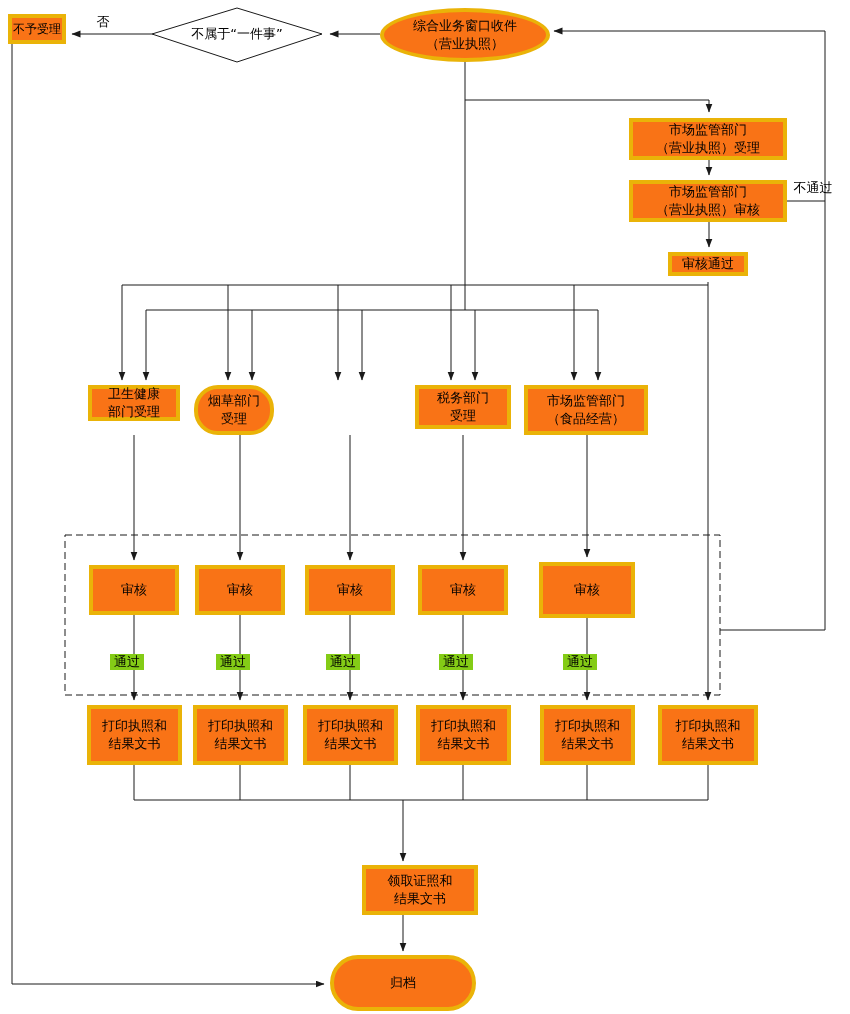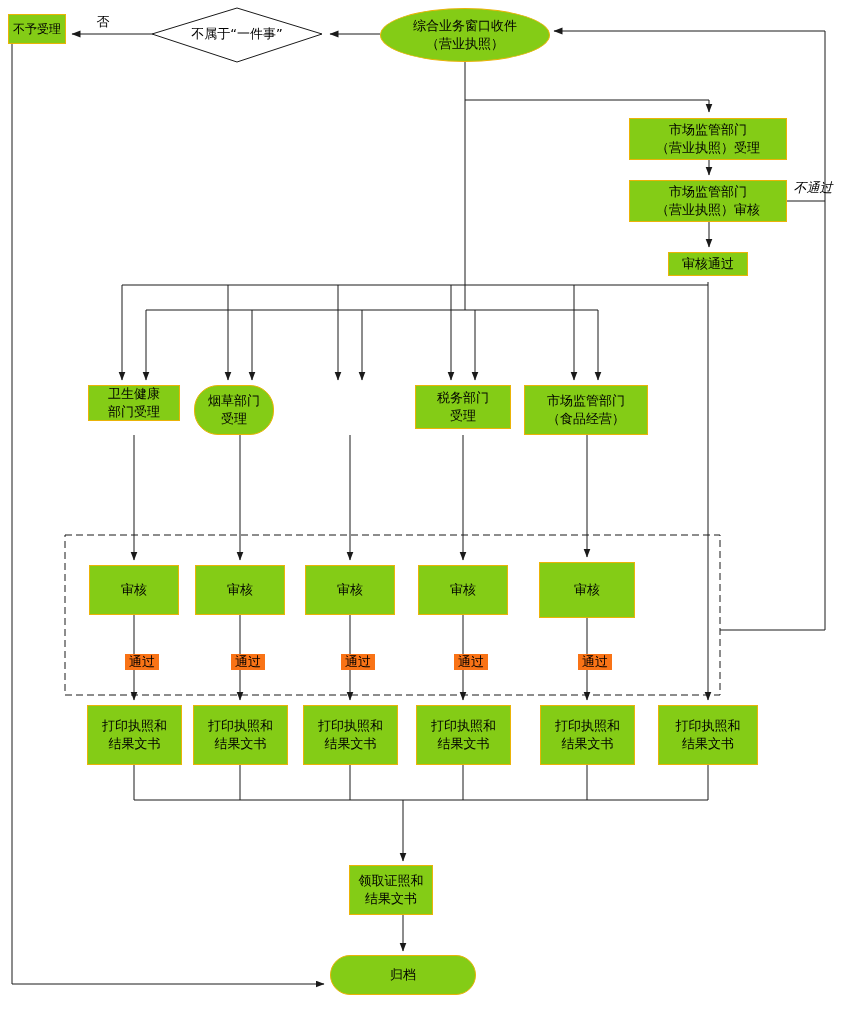--- a/index.html
+++ b/index.html
@@ -8,41 +8,41 @@
     width: 850px;
     height: 1014px;
     background: #fff;
     font-family: "DejaVu Sans", "Liberation Sans", sans-serif;
     color: #000;
   }
   #wires { position: absolute; left: 0; top: 0; width: 850px; height: 1014px; }
   .node {
     position: absolute;
     box-sizing: border-box;
-    border: 1px solid #eab308;
-    background: #84cc16;
+    border: 4px solid #eab308;
+    background: #f97316;
     display: flex;
     align-items: center;
     justify-content: center;
     text-align: center;
     font-size: 13px;
     line-height: 1.4;
     white-space: pre-line;
   }
   .ellipse { border-radius: 50%; }
   .pill { border-radius: 28px; }
   .ghost { border: none; background: transparent; text-align: center; }
   .lbl {
     position: absolute;
     font-size: 13px;
     line-height: 16px;
     text-align: center;
     white-space: nowrap;
   }
-  .lbl.onwire { background: #f97316; padding: 0 2px; margin-left: 15px; }
+  .lbl.onwire { background: #84cc16; padding: 0 2px; }
   .small { font-size: 12px; }
 </style>
 </head>
 <body>
 
 <div id="canvas">
 
   <svg id="wires" viewBox="0 0 850 1014" fill="none" stroke="#1a1a1a" stroke-width="1">
     <defs>
       <marker id="arrow" markerWidth="10" markerHeight="8" refX="8.5" refY="3.5" orient="auto" markerUnits="userSpaceOnUse">
@@ -139,26 +139,26 @@
 结果文书</div>
   <div class="node" style="left:303px; top:705px; width:95px;  height:60px;">打印执照和
 结果文书</div>
   <div class="node" style="left:416px; top:705px; width:95px;  height:60px;">打印执照和
 结果文书</div>
   <div class="node" style="left:540px; top:705px; width:95px;  height:60px;">打印执照和
 结果文书</div>
   <div class="node" style="left:658px; top:705px; width:100px; height:60px;">打印执照和
 结果文书</div>
 
-  <div class="node" style="left:349px; top:865px; width:84px; height:50px;">领取证照和
+  <div class="node" style="left:362px; top:865px; width:116px; height:50px;">领取证照和
 结果文书</div>
-  <div class="node pill" style="left:330px; top:955px; width:146px; height:40px;">归档</div>
+  <div class="node pill" style="left:330px; top:955px; width:146px; height:56px;">归档</div>
 
   <div class="lbl" style="left:93px; top:14px; width:20px;">否</div>
-  <div class="lbl" style="left:790px; top:180px; width:46px;font-style:italic;">不通过</div>
+  <div class="lbl" style="left:790px; top:180px; width:46px;">不通过</div>
 
   <div class="lbl onwire" style="left:110px; top:654px; width:30px;">通过</div>
   <div class="lbl onwire" style="left:216px; top:654px; width:30px;">通过</div>
   <div class="lbl onwire" style="left:326px; top:654px; width:30px;">通过</div>
   <div class="lbl onwire" style="left:439px; top:654px; width:30px;">通过</div>
   <div class="lbl onwire" style="left:563px; top:654px; width:30px;">通过</div>
 
 </div>
 
 </body></html>

